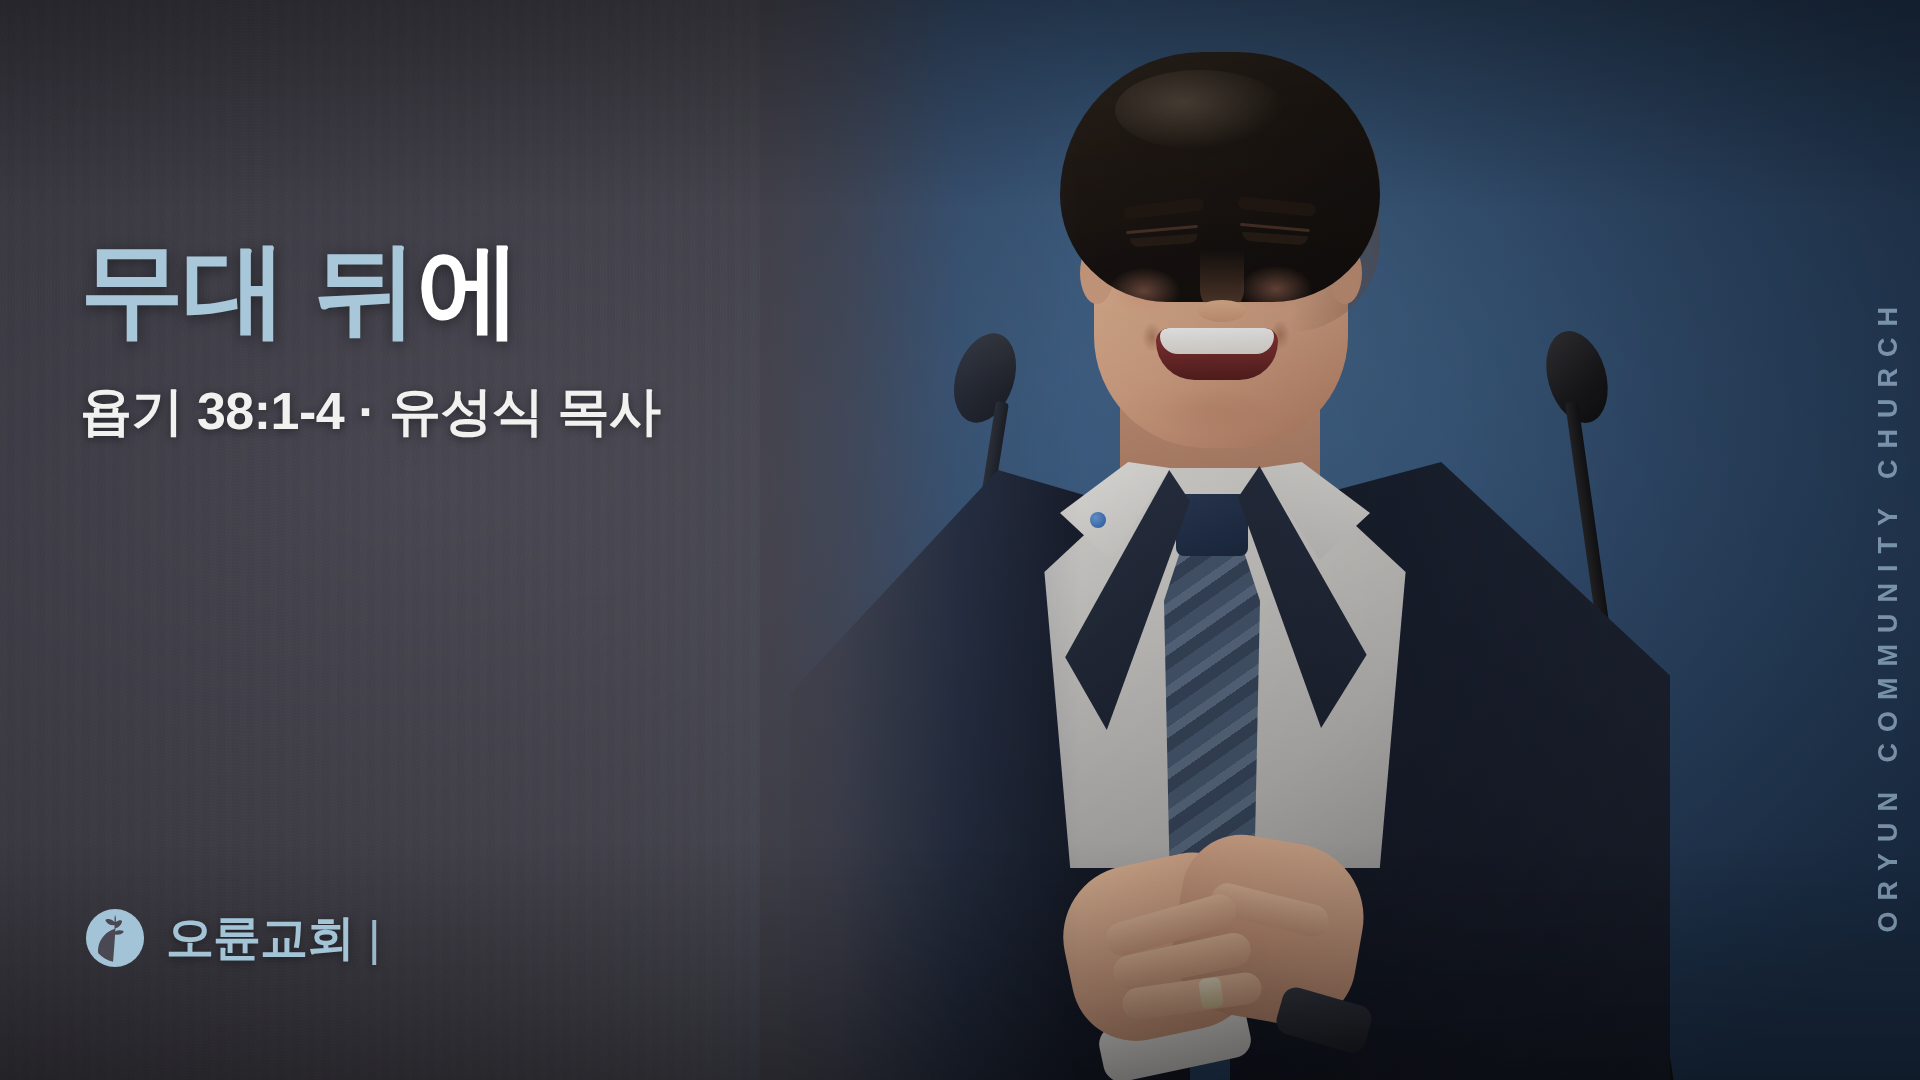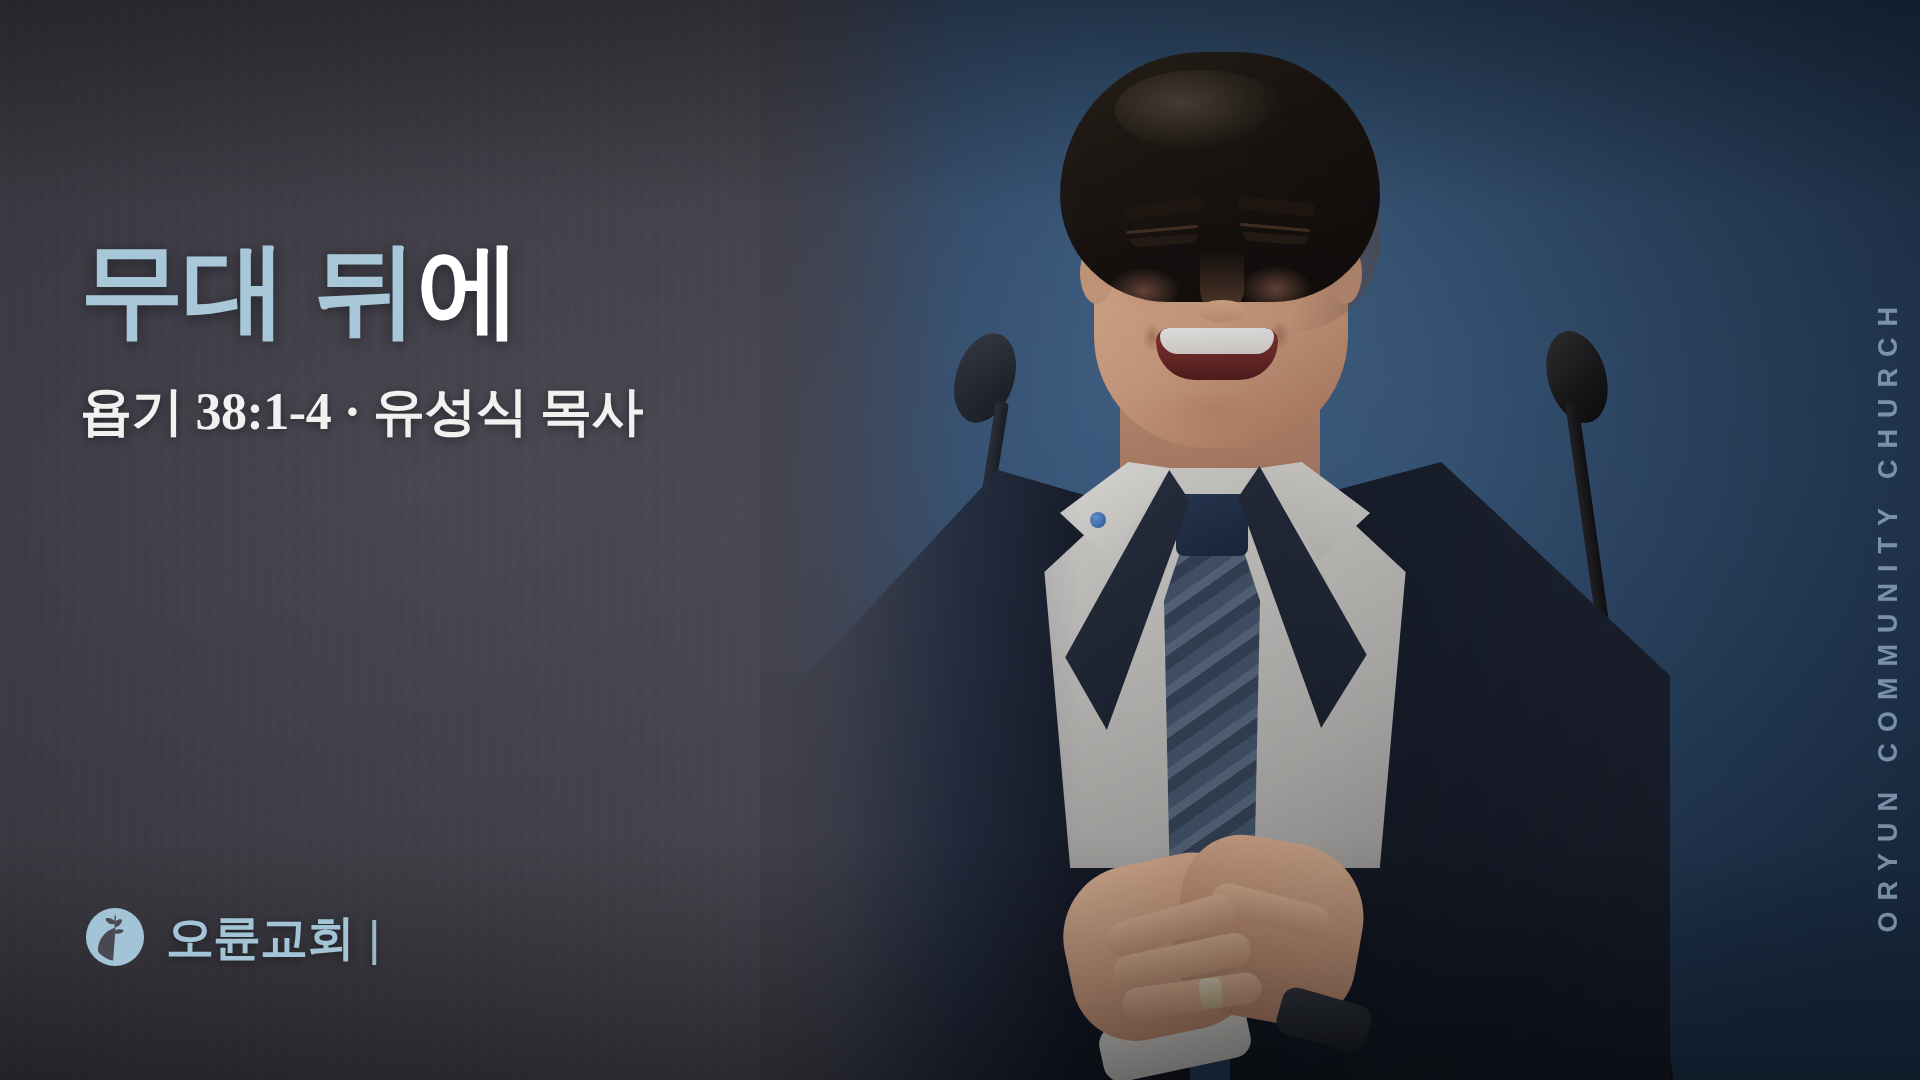--- a/index.html
+++ b/index.html
@@ -157,24 +157,24 @@
     letter-spacing:11px;font-size:27px;font-weight:600;
     color:rgba(176,205,228,.62);white-space:nowrap;}
 
   
   .titlewrap{position:absolute;left:80px;top:228px;width:880px;}
   .line{font-size:104px;line-height:1.18;font-weight:800;letter-spacing:-1px;white-space:nowrap;
     text-shadow:0 3px 14px rgba(0,0,0,.42);}
   .hl{color:#a8c8da;}
   .wt{color:#ffffff;}
   .subtitle{margin-top:26px;font-size:52px;font-weight:600;color:#f1f1ef;letter-spacing:-.5px;
-    text-shadow:0 2px 10px rgba(0,0,0,.45);white-space:nowrap;font-family:Liberation Serif, serif;}
-
-  
-  .footer{position:absolute;left:84px;bottom:110px;display:flex;gap:20px;}
+    text-shadow:0 2px 10px rgba(0,0,0,.45);white-space:nowrap;}
+
+  
+  .footer{position:absolute;left:84px;bottom:110px;display:flex;align-items:center;gap:20px;}
   .logo-mark{width:62px;height:62px;flex:none;}
   .footer-text{display:flex;align-items:center;gap:14px;color:#a3c4d6;
     font-size:48px;font-weight:700;letter-spacing:-1px;white-space:nowrap;
     text-shadow:0 2px 8px rgba(0,0,0,.4);}
   .divider{color:#a3c4d6;font-weight:500;opacity:.92;}
 </style>
 </head>
 <body>
 
 <div id="stage">

